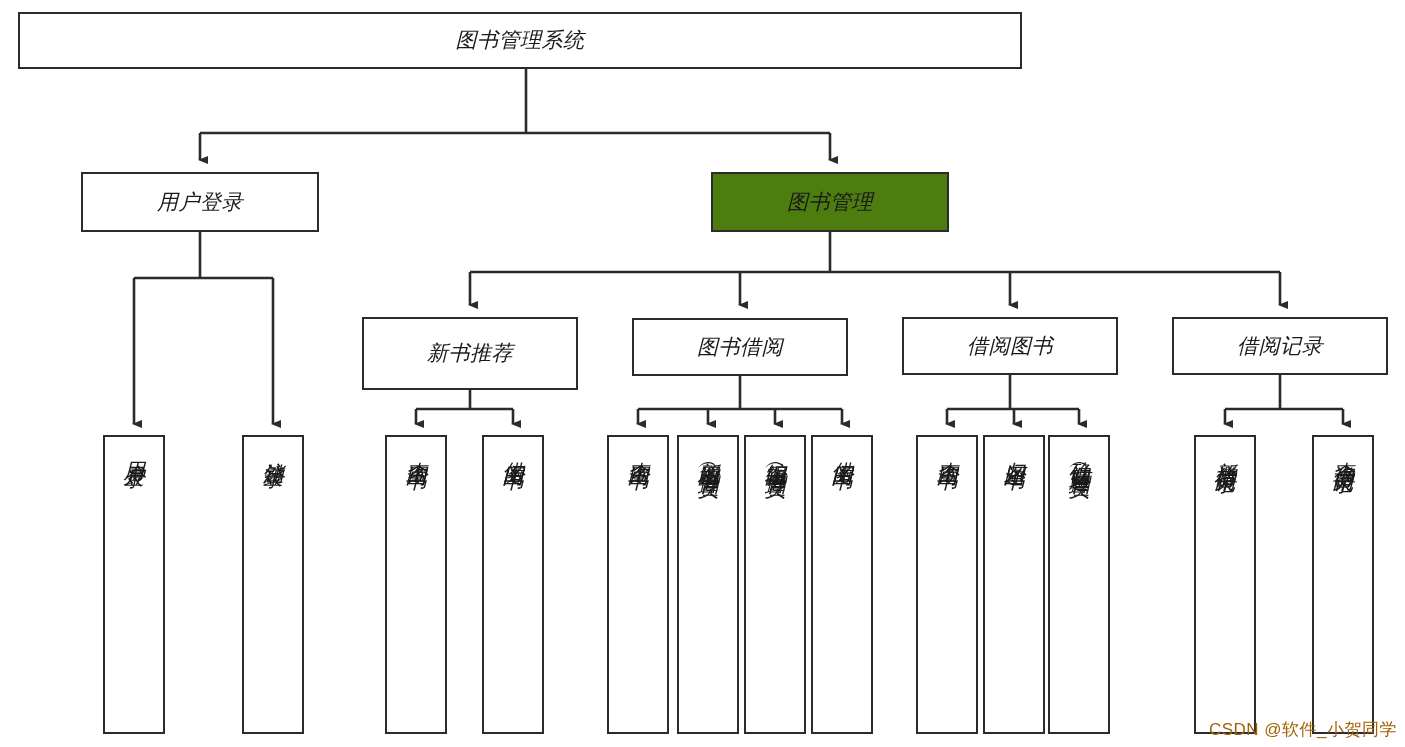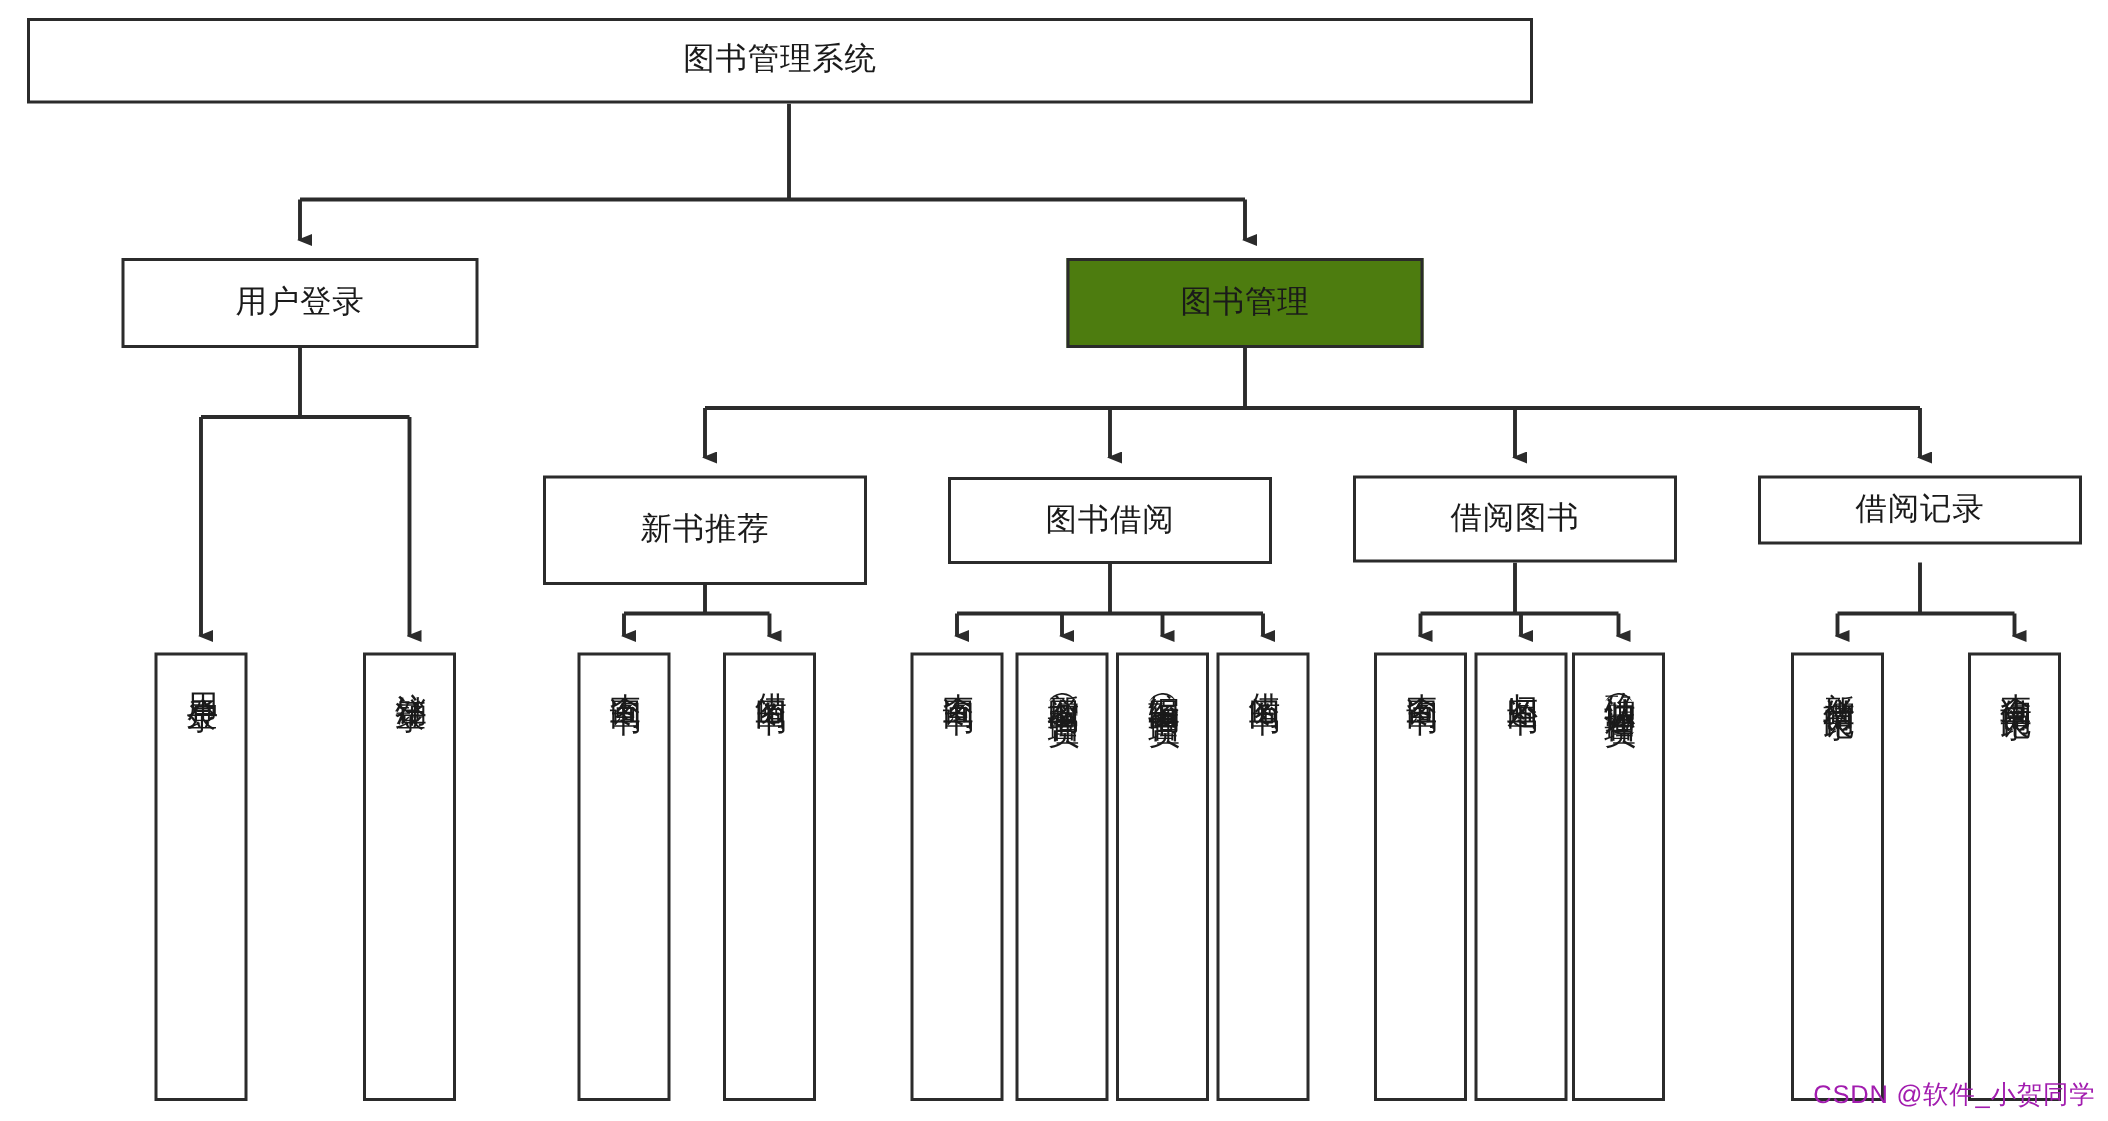--- a/index.html
+++ b/index.html
@@ -27,20 +27,21 @@
   }
   .node {
     position: absolute;
     box-sizing: border-box;
     border: 2px solid #8b5cf6;
     background: #ffffff;
     display: flex;
     align-items: center;
     justify-content: center;
     color: #1a1a1a;
+    font-style: italic;
   }
   .node .label {
     text-align: center;
     line-height: 1.18;
     letter-spacing: 0.5px;
   }
   .node.horiz .label {
     font-size: 21px;
     white-space: nowrap;
   }
@@ -139,21 +140,21 @@
 
   <div class="node horiz" style="left: 362px; top: 317px; width: 216px; height: 73px; border-color: rgb(43, 43, 43); background: rgb(255, 255, 255); color: rgb(26, 26, 26);">
     <span class="label">新书推荐</span>
   </div>
   <div class="node horiz" style="left: 632px; top: 318px; width: 216px; height: 58px; border-color: rgb(43, 43, 43); background: rgb(255, 255, 255); color: rgb(26, 26, 26);">
     <span class="label">图书借阅</span>
   </div>
   <div class="node horiz" style="left: 902px; top: 317px; width: 216px; height: 58px; border-color: rgb(43, 43, 43); background: rgb(255, 255, 255); color: rgb(26, 26, 26);">
     <span class="label">借阅图书</span>
   </div>
-  <div class="node horiz" style="left: 1172px; top: 317px; width: 216px; height: 46px; border-color: rgb(43, 43, 43); background: rgb(255, 255, 255); color: rgb(26, 26, 26);">
+  <div class="node horiz" style="left: 1172px; top: 317px; width: 216px; height: 58px; border-color: rgb(43, 43, 43); background: rgb(255, 255, 255); color: rgb(26, 26, 26);">
     <span class="label">借阅记录</span>
   </div>
 
   <div class="node vert" style="left: 103px; top: 435px; width: 62px; height: 299px; border-color: rgb(43, 43, 43); background: rgb(255, 255, 255); color: rgb(26, 26, 26);">
     <span class="label">用户登录</span>
   </div>
   <div class="node vert" style="left: 242px; top: 435px; width: 62px; height: 299px; border-color: rgb(43, 43, 43); background: rgb(255, 255, 255); color: rgb(26, 26, 26);">
     <span class="label">注销登录</span>
   </div>
   <div class="node vert" style="left: 385px; top: 435px; width: 62px; height: 299px; border-color: rgb(43, 43, 43); background: rgb(255, 255, 255); color: rgb(26, 26, 26);">
@@ -183,15 +184,15 @@
   <div class="node vert" style="left: 1048px; top: 435px; width: 62px; height: 299px; border-color: rgb(43, 43, 43); background: rgb(255, 255, 255); color: rgb(26, 26, 26);">
     <span class="label">确认归还（管理员）</span>
   </div>
   <div class="node vert" style="left: 1194px; top: 435px; width: 62px; height: 299px; border-color: rgb(43, 43, 43); background: rgb(255, 255, 255); color: rgb(26, 26, 26);">
     <span class="label">新增借阅记录</span>
   </div>
   <div class="node vert" style="left: 1312px; top: 435px; width: 62px; height: 299px; border-color: rgb(43, 43, 43); background: rgb(255, 255, 255); color: rgb(26, 26, 26);">
     <span class="label">查询借阅记录</span>
   </div>
 
-  <div id="watermark" style="color: #a21caf;">CSDN @软件_小贺同学</div>
+  <div id="watermark" style="color: #a16207;">CSDN @软件_小贺同学</div>
 
 </div>
 
 </body></html>

